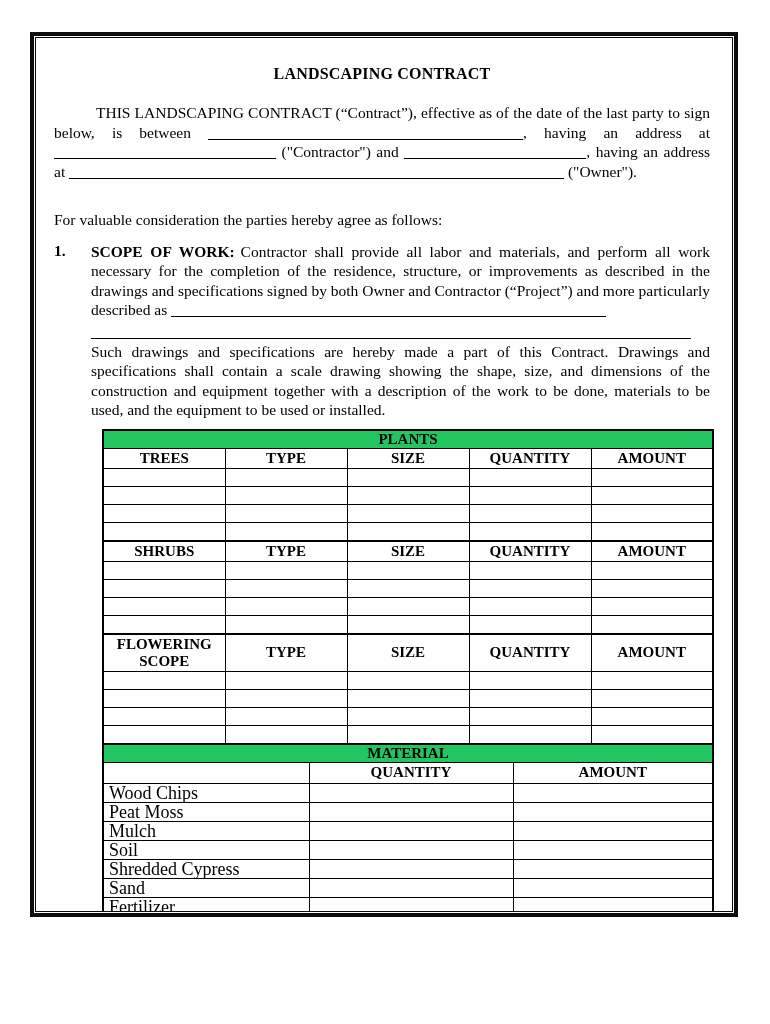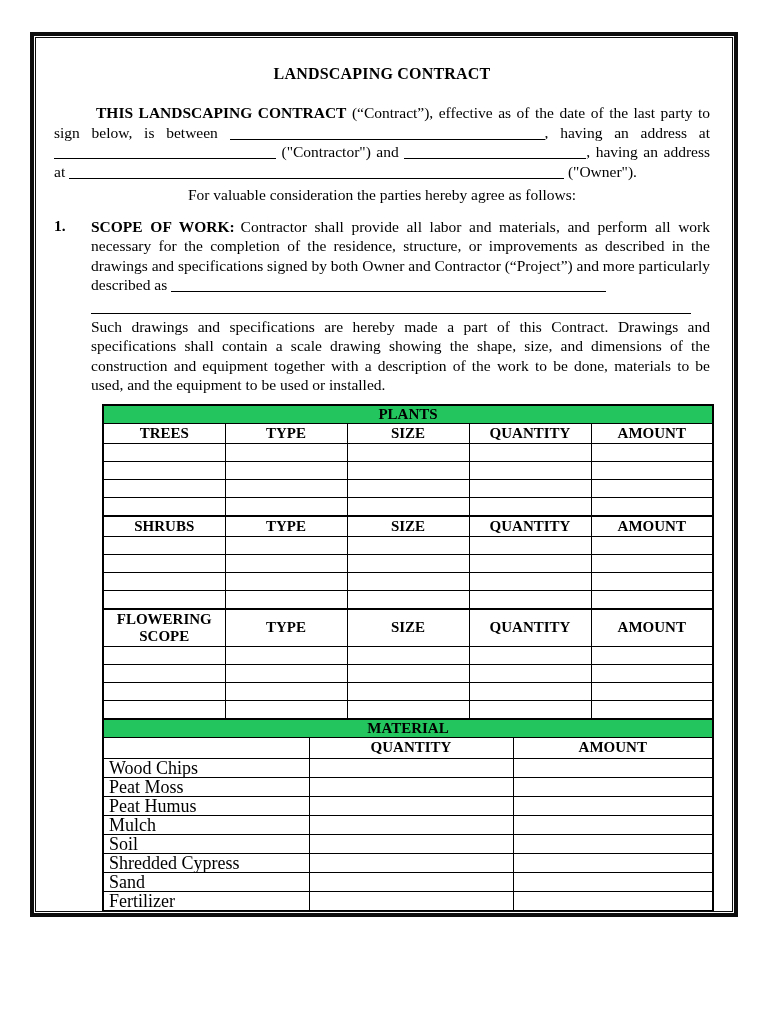--- a/index.html
+++ b/index.html
@@ -14,24 +14,24 @@
   .frame-inner {
     box-sizing:border-box; width:100%; height:100%;
     border:1px solid #0d0d0d; padding:27px 22px 0 18px; overflow:hidden;
   }
   .doc-title {
     margin:0; font-size:16px; line-height:18px; font-weight:bold;
     text-align:center; letter-spacing:0.2px;
   }
   .para { font-size:15.5px; line-height:19.5px; margin:0; text-align:justify; }
   .p-intro { margin-top:20px; text-indent:42px; }
-  .p-consider { margin-top:4px; text-align:center; }
+  .p-consider { margin-top:29px; text-align:left; }
   .sec { margin-top:12px; position:relative; padding-left:37px; }
   .sec-num { position:absolute; left:0; top:0; font-weight:bold; font-size:15.5px; }
-  .b { font-weight:bold; }
+  .b { font-weight:normal; }
   .sec-heading { font-weight:bold; margin-right:6px; }
   .blank {
     display:inline-block; border-bottom:1px solid #000; height:13px;
     margin-bottom:-2px;
   }
   .full-blank-line { margin-top:3px; height:16px; }
   .p-drawings { margin-top:3px; }
 
   table.tbl {
     border-collapse:collapse; table-layout:fixed;
@@ -215,25 +215,20 @@
             <td class="lbl">Wood Chips</td>
             <td class="empty"></td>
             <td class="empty"></td>
           </tr>
           <tr>
             <td class="lbl">Peat Moss</td>
             <td class="empty"></td>
             <td class="empty"></td>
           </tr>
           <tr>
-            <td class="lbl">Peat Humus</td>
-            <td class="empty"></td>
-            <td class="empty"></td>
-          </tr>
-          <tr>
             <td class="lbl">Mulch</td>
             <td class="empty"></td>
             <td class="empty"></td>
           </tr>
           <tr>
             <td class="lbl">Soil</td>
             <td class="empty"></td>
             <td class="empty"></td>
           </tr>
           <tr>

